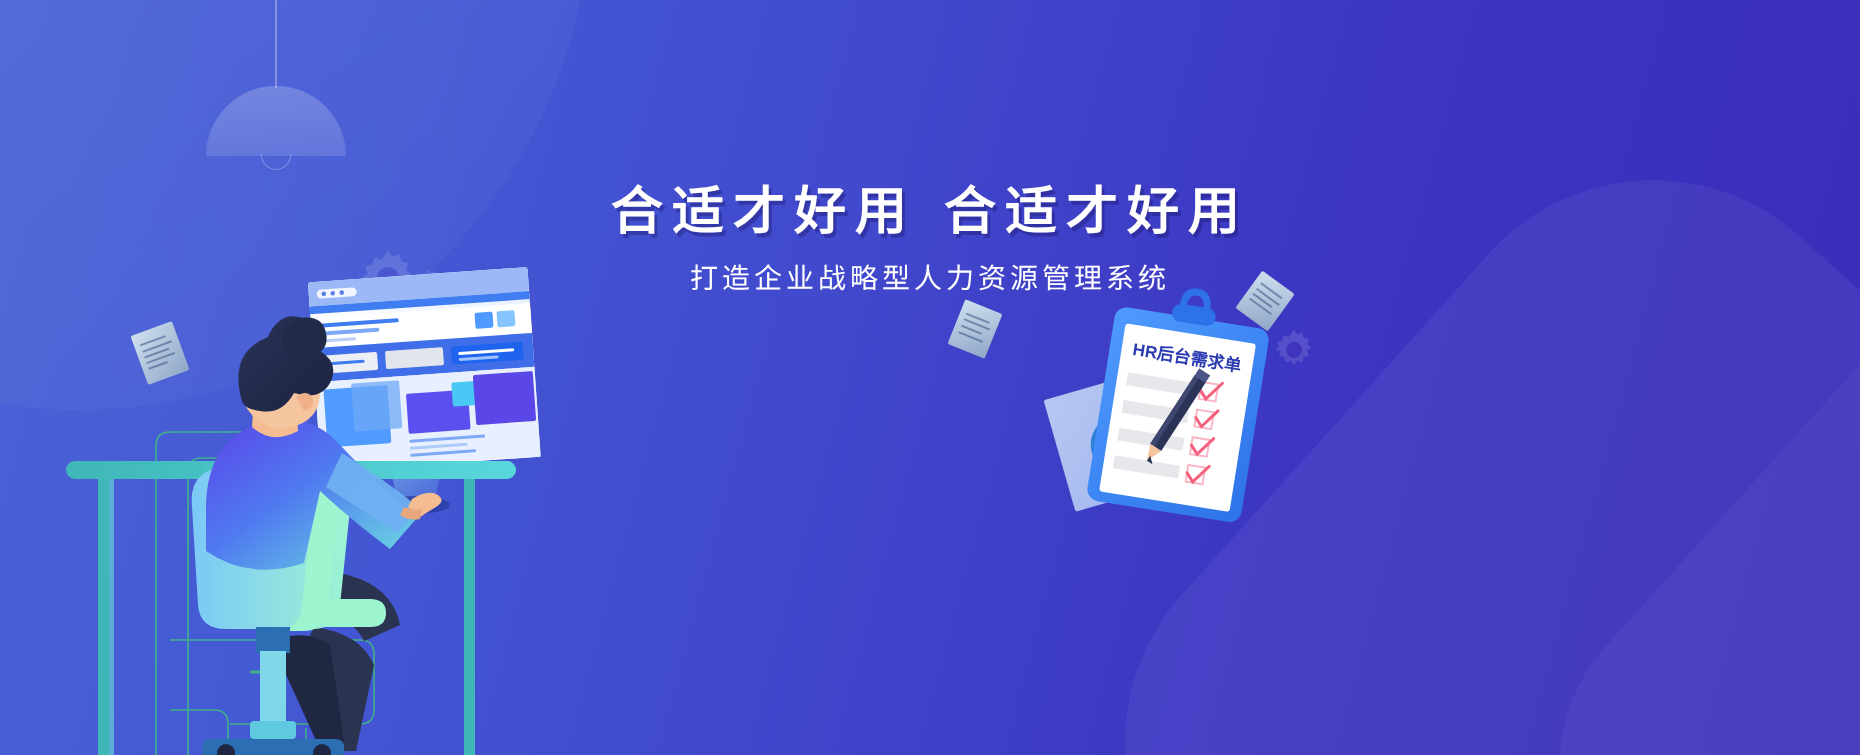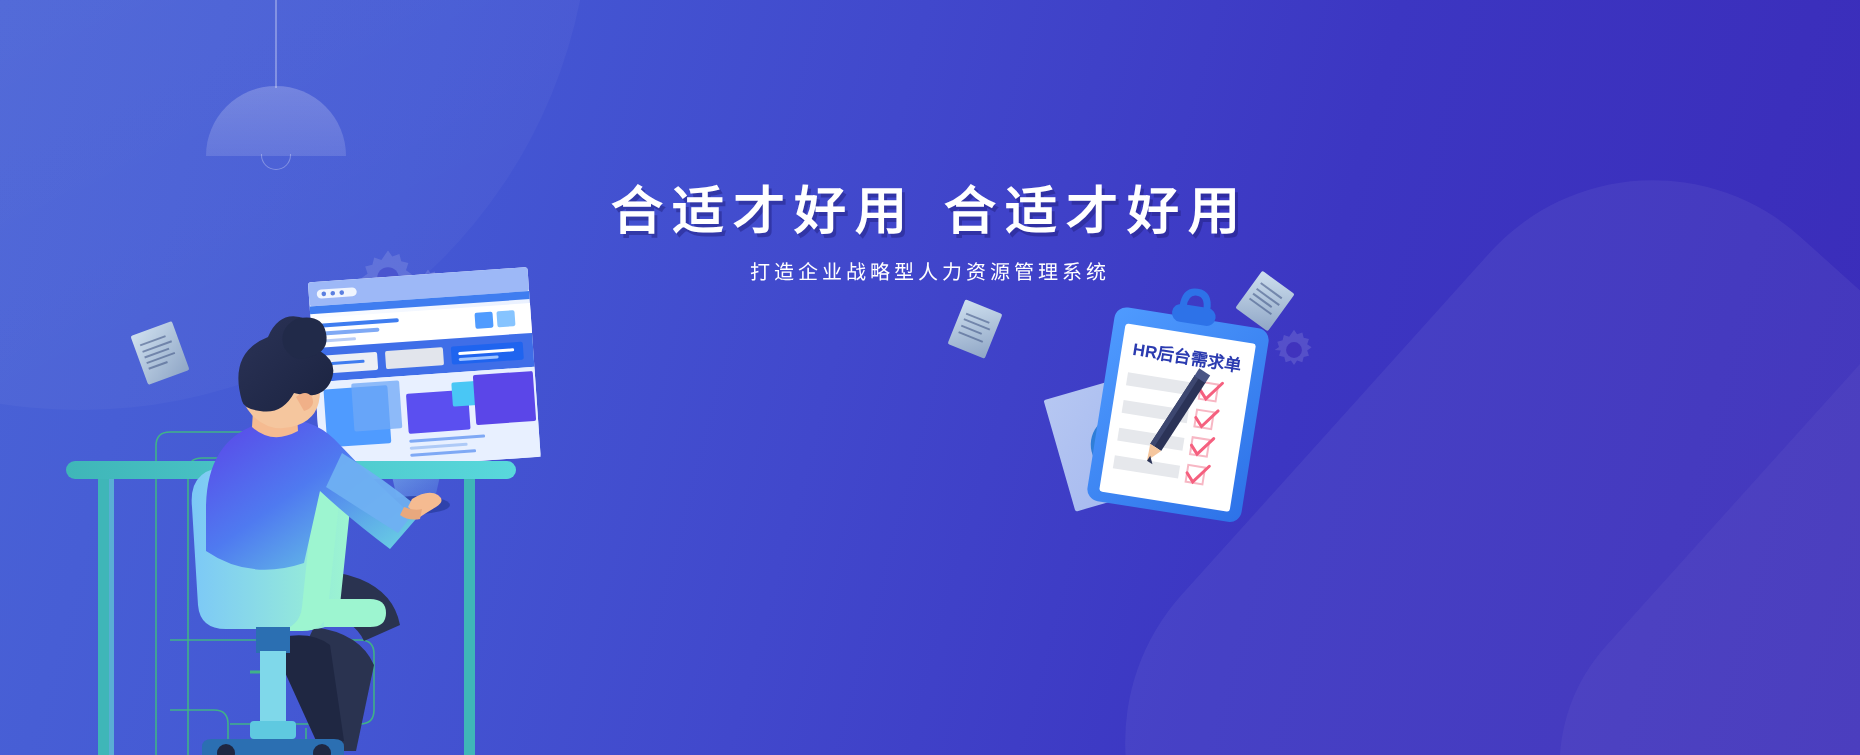--- a/index.html
+++ b/index.html
@@ -111,21 +111,21 @@
     font-weight: 700;
     color: #ffffff;
     letter-spacing: 9px;
     line-height: 1.15;
     text-shadow: 3px 4px 0 rgba(30,28,120,.45);
     white-space: nowrap;
   }
   .headline .gap { display: inline-block; width: 28px; }
   .subhead {
     margin: 14px 0 0 0;
-    font-size: 20px;
+    font-size: 28px;
     font-weight: 400;
     color: #ffffff;
     letter-spacing: 4px;
     white-space: nowrap;
   }
 
   
   .scene-left {
     position: absolute;
     left: 60px; top: 255px;

